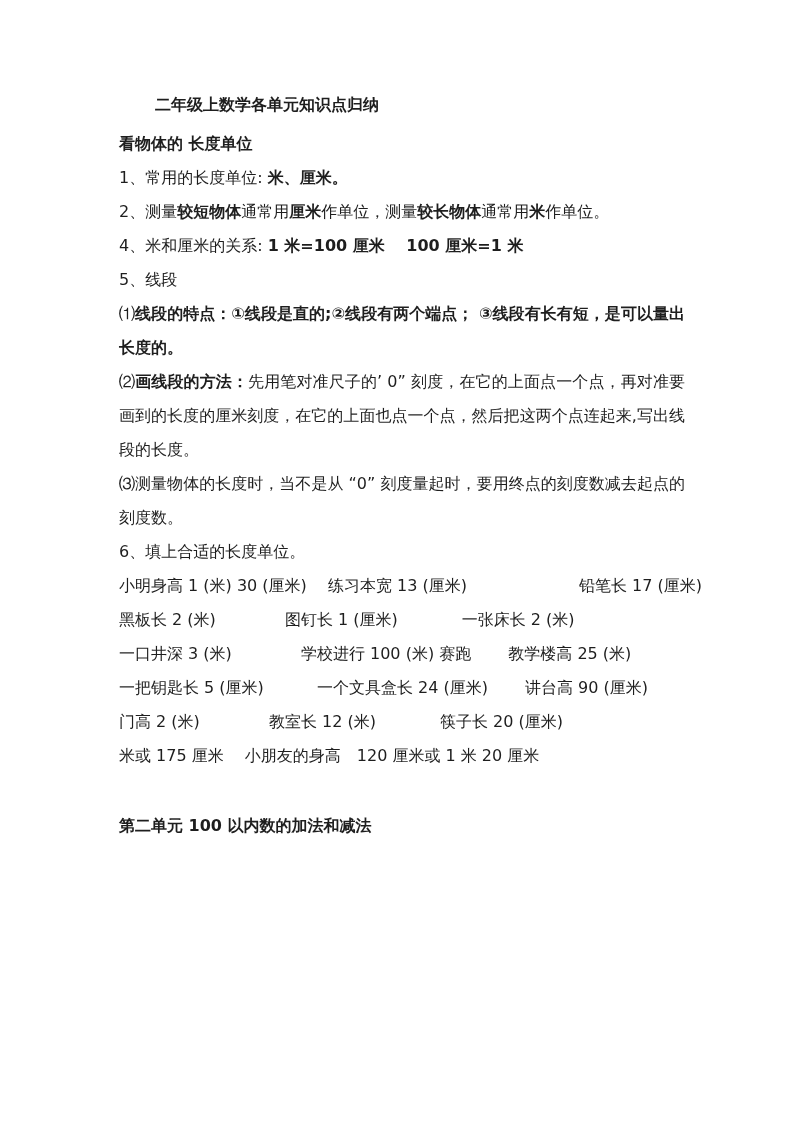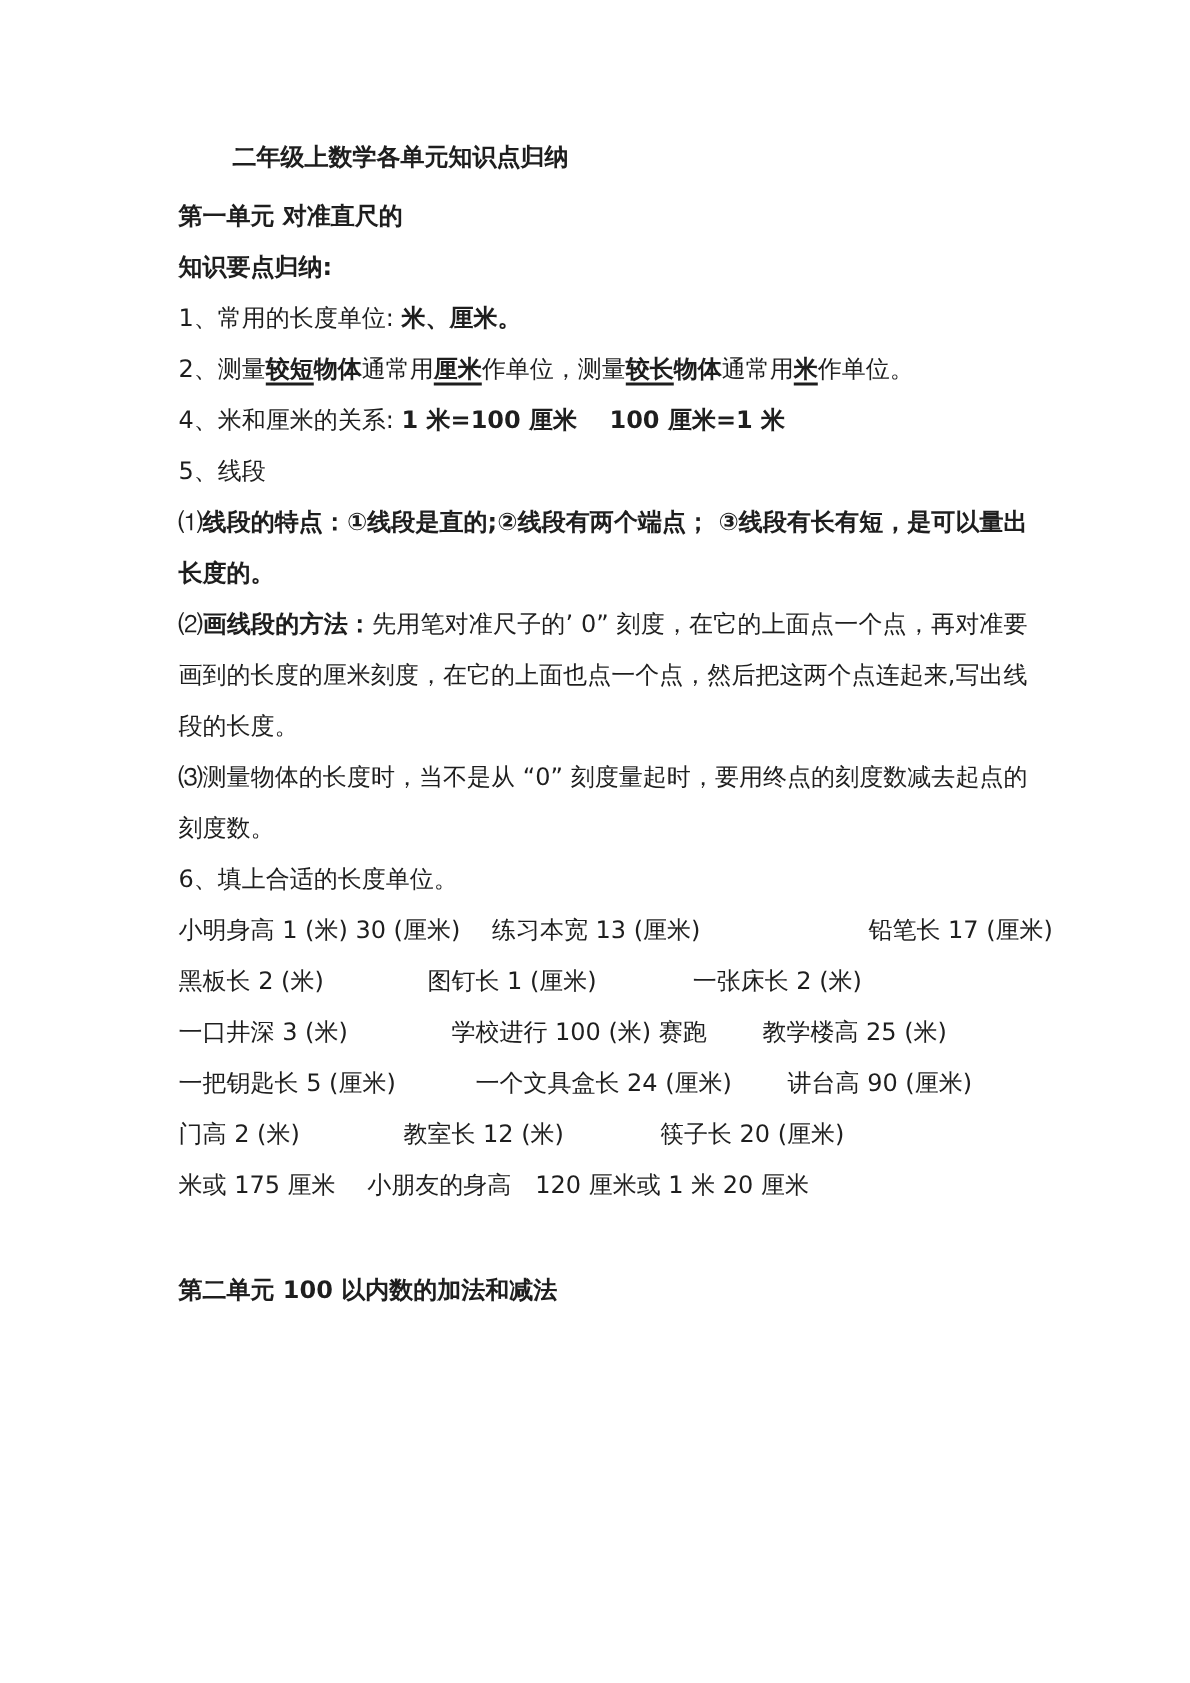--- a/index.html
+++ b/index.html
@@ -41,35 +41,33 @@
     overflow: visible;
   }
   .seg-b { font-weight: 700; }
   .seg-u {
     text-decoration: underline;
     text-decoration-thickness: 1.5px;
     text-underline-offset: 4px;
   }
   .seg-bu {
     font-weight: 700;
-    text-decoration: underline;
     text-decoration-thickness: 1.5px;
     text-underline-offset: 4px;
     margin-top: 12px;
   }
 </style>
 </head>
 <body>
 
 <div class="page">
   <p class="para doc-title">二年级上数学各单元知识点归纳</p>
 
-  <p class="para heading unit1-heading">第一单元 对准直尺的</p>
+  <p class="para heading unit1-heading">看物体的 长度单位</p>
 
-  <p class="para heading">知识要点归纳:</p>
 
   <div>
       <p class="para"><span>1、常用的长度单位: </span><span class="seg-b">米、厘米。</span></p>
       <p class="para"><span>2、测量</span><span class="seg-bu">较短</span><span class="seg-b">物体</span><span>通常用</span><span class="seg-bu">厘米</span><span>作单位，测量</span><span class="seg-bu">较长</span><span class="seg-b">物体</span><span>通常用</span><span class="seg-bu">米</span><span>作单位。</span></p>
       <p class="para"><span>4、米和厘米的关系: </span><span class="seg-b">1 米=100 厘米　 100 厘米=1 米</span></p>
       <p class="para"><span>5、线段</span></p>
       <p class="para"><span>⑴</span><span class="seg-b">线段的特点：①线段是直的;②线段有两个端点； ③线段有长有短，是可以量出长度的。</span></p>
       <p class="para"><span>⑵</span><span class="seg-b">画线段的方法：</span><span>先用笔对准尺子的’ 0” 刻度，在它的上面点一个点，再对准要画到的长度的厘米刻度，在它的上面也点一个点，然后把这两个点连起来,写出线段的长度。</span></p>
       <p class="para"><span>⑶</span><span>测量物体的长度时，当不是从 “0” 刻度量起时，要用终点的刻度数减去起点的刻度数。</span></p>
       <p class="para"><span>6、填上合适的长度单位。</span></p>

